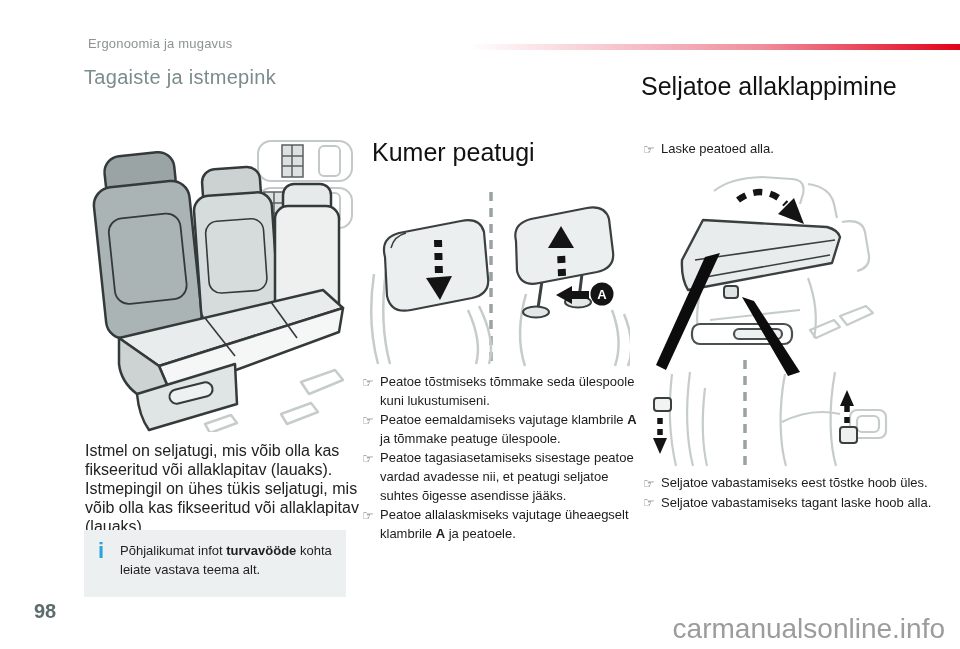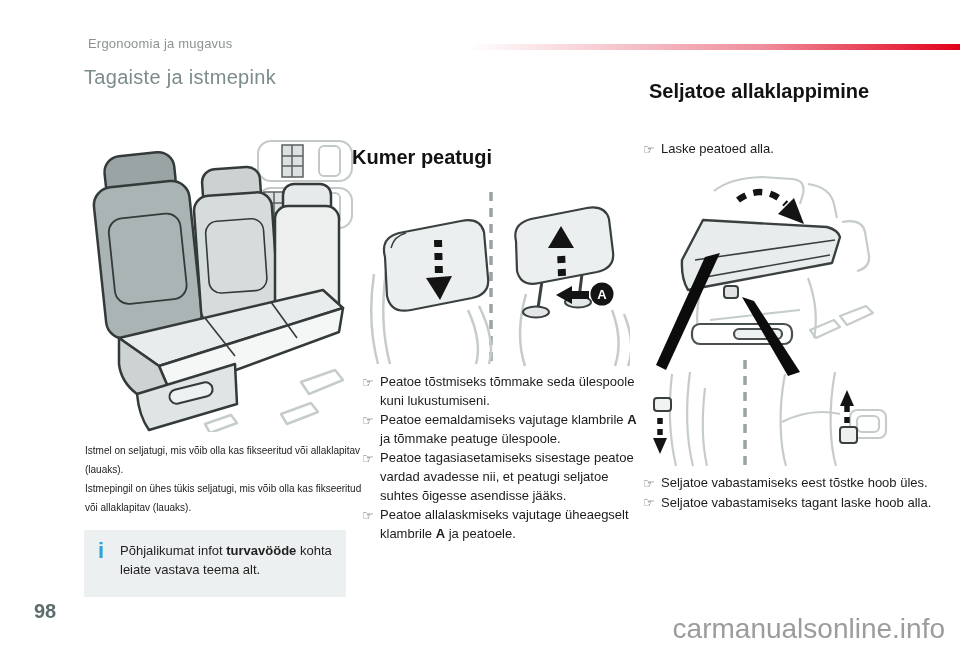--- a/index.html
+++ b/index.html
@@ -14,30 +14,30 @@
     position:absolute; left:468px; top:44px; width:492px; height:6px;
     background:linear-gradient(to right, rgba(255,255,255,0), #f6c6cd 30%, #ef8d9b 60%, #e2001a 100%);
   }
   .main-title {
     position:absolute; left:84px; top:66px; font-size:20px; font-weight:400;
     color:#7c8b8b; letter-spacing:0.3px; margin:0;
   }
   .subtitle {
     position:absolute; left:85px; top:106px; width:530px; font-size:13px; color:#2d2d2d; margin:0;
   }
-  h2.col-title { font-size:20px; font-weight:bold; color:#121212; margin:8px; position:absolute; }
-  .mid-title   { left:344px; top:138px; }
+  h2.col-title { font-size:25px; font-weight:normal; color:#121212; margin:0; position:absolute; }
+  .mid-title   { left:372px; top:138px; }
   .right-title { left:641px; top:72px; }
 
   .fig { position:absolute; margin:0; }
   .fig-left  { left:85px;  top:132px; }
   .fig-mid   { left:366px; top:186px; }
   .fig-right { left:650px; top:160px; }
 
-  .left-body { position:absolute; left:85px; top:441px; width:282px; font-size:10px; line-height:19px; }
+  .left-body { position:absolute; left:85px; top:441px; width:282px; font-size:16px; line-height:19px; }
   .left-body p { margin:0; }
 
   .info-box {
     position:absolute; left:84px; top:530px; width:262px; height:67px;
     background:#edf0f0;
   }
   .info-icon {
     position:absolute; left:14px; top:8px; color:#2aa4dc; font-size:22px; font-weight:bold; font-style:normal;
   }
   .info-text {

